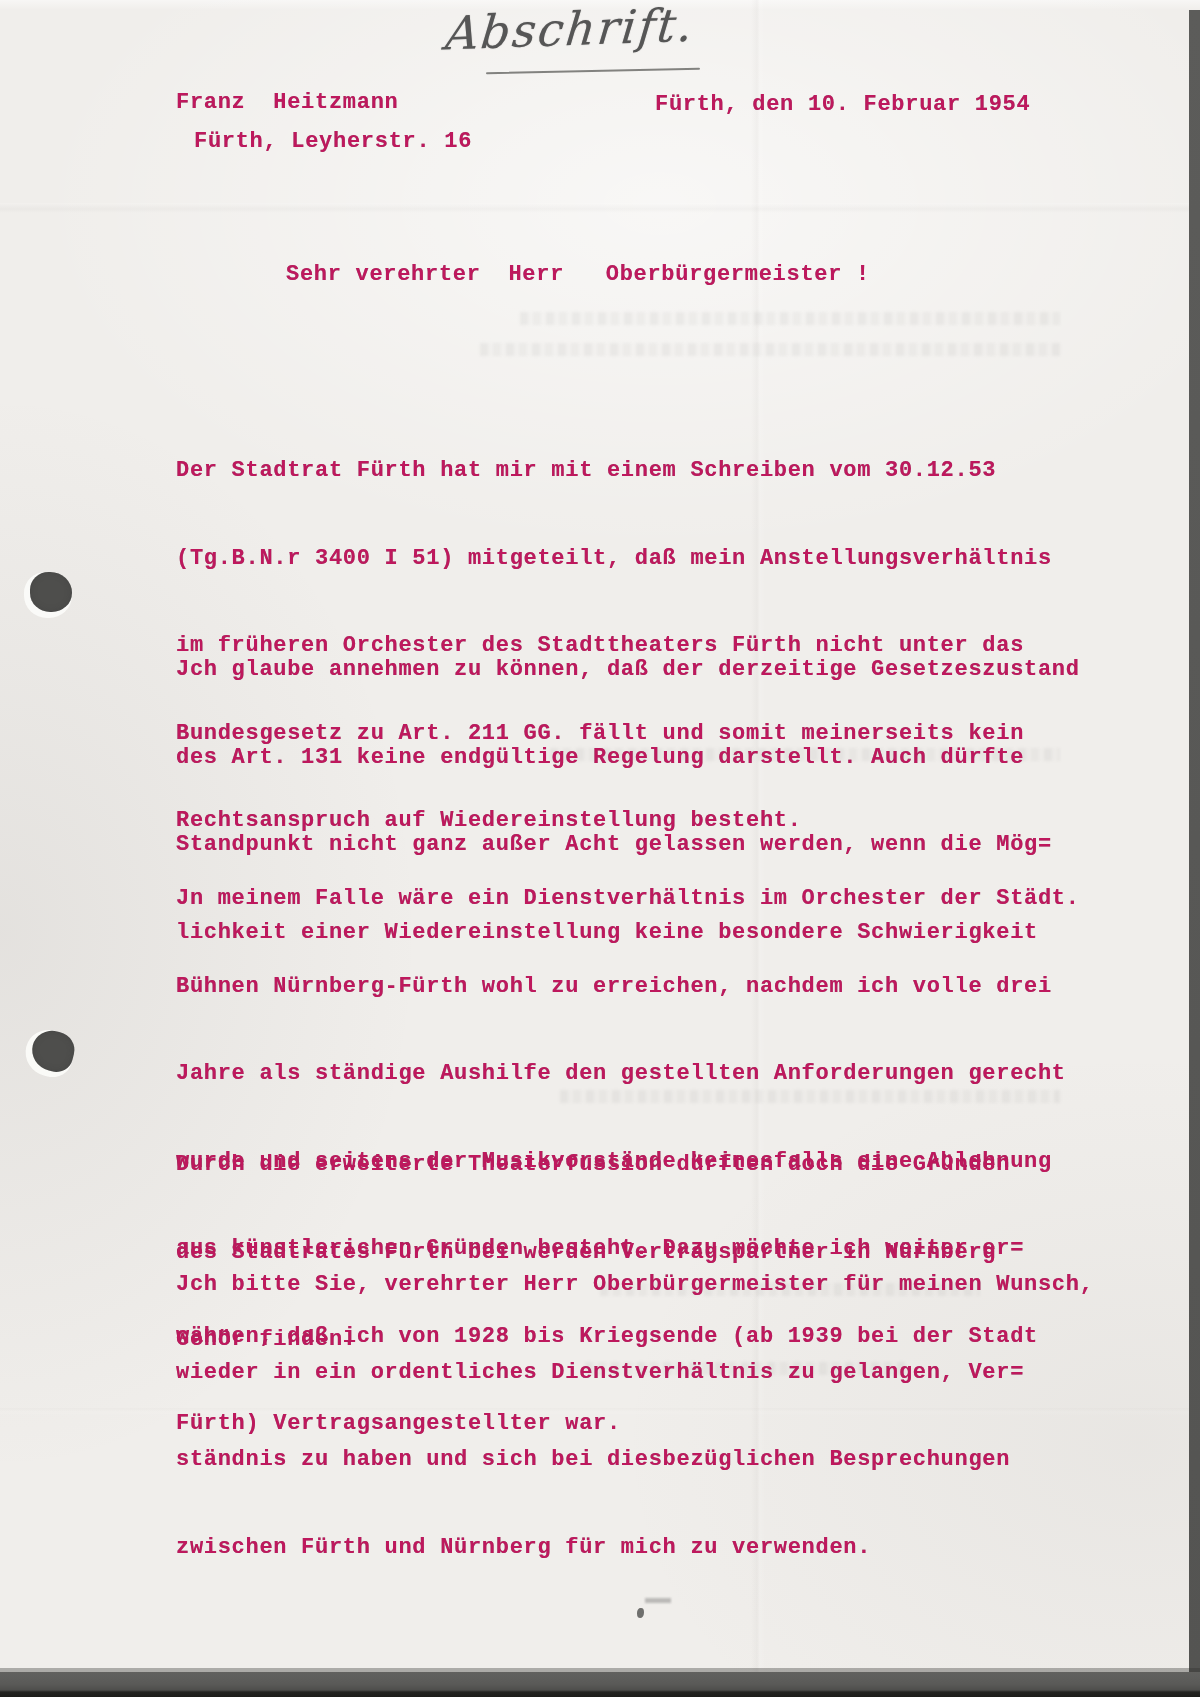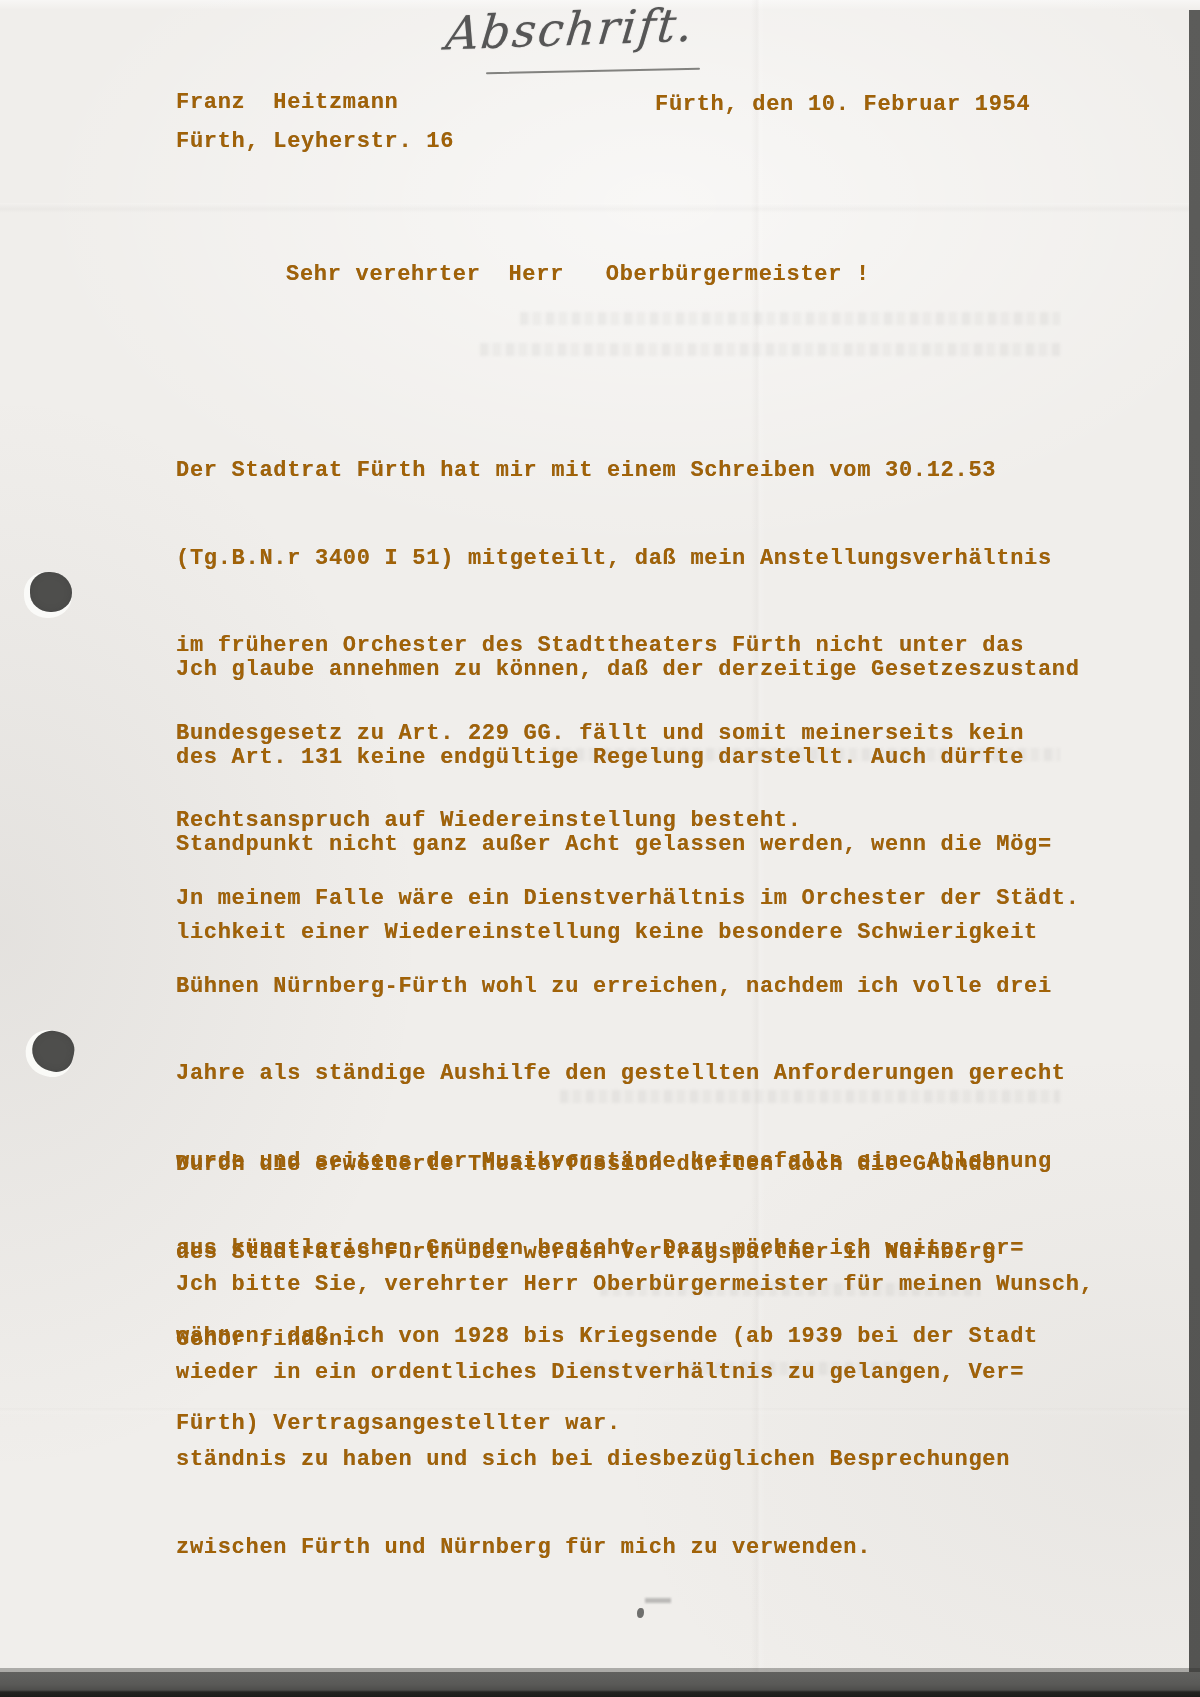--- a/index.html
+++ b/index.html
@@ -42,21 +42,21 @@
   }
   
   .hole{
     width:42px;height:40px;background:#4e4e4c;border-radius:46% 54% 50% 50%;
     box-shadow:-3px 3px 0 3px rgba(252,252,250,.9), 0 0 6px rgba(60,60,60,.4) inset;
   }
   .hole1{left:30px;top:572px;}
   .hole2{left:32px;top:1031px;transform:rotate(14deg);border-radius:52% 48% 44% 56%;}
   
   .tw{
-    font-size:22px;font-weight:bold;letter-spacing:.7px;color:#a16207;
+    font-size:22px;font-weight:bold;letter-spacing:.7px;color:#be185d;
     white-space:pre;text-shadow:0 0 .6px rgba(74,74,74,.55);
   }
   .para{position:absolute;left:176px;}
   .tline{height:37.5px;line-height:37.5px;}
   .single{line-height:30px;height:30px;}
   
   .handwriting{
     left:446px;top:2px;font-family:"DejaVu Serif",serif;font-style:italic;
     font-size:46px;color:#565656;transform:rotate(-2deg) skewX(-8deg);
     letter-spacing:2px;text-shadow:0 0 1px rgba(86,86,86,.5);
@@ -80,38 +80,38 @@
 
   <div class="abs paper-shade"></div>
   <div class="abs crease-v"></div>
   <div class="abs crease-h1"></div>
   <div class="abs crease-h2"></div>
 
   <div class="abs handwriting">Abschrift.</div>
   <div class="abs hand-underline"></div>
 
   <div class="abs tw single" style="left:176px;top:88px;">Franz  Heitzmann</div>
-  <div class="abs tw single" style="left:176px;top:127px;">Fürth, Leyherstr. 16</div>
+  <div class="abs tw single" style="left:194px;top:127px;">Fürth, Leyherstr. 16</div>
 
   <div class="abs tw single" style="left:655px;top:90px;">Fürth, den 10. Februar 1954</div>
 
   <div class="abs tw single" style="left:286px;top:260px;">Sehr verehrter  Herr   Oberbürgermeister !</div>
 
   <div class="abs smudge" style="left:520px;top:312px;width:540px;"></div>
   <div class="abs smudge" style="left:480px;top:343px;width:580px;"></div>
   <div class="abs smudge" style="left:550px;top:748px;width:510px;"></div>
   <div class="abs smudge" style="left:560px;top:1090px;width:500px;"></div>
   <div class="abs smudge" style="left:600px;top:1283px;width:380px;"></div>
   <div class="abs smudge" style="left:585px;top:1362px;width:320px;"></div>
 
   <div class="para tw" style="top:402px;">
     <div class="tline">Der Stadtrat Fürth hat mir mit einem Schreiben vom 30.12.53</div>
     <div class="tline">(Tg.B.N.r 3400 I 51) mitgeteilt, daß mein Anstellungsverhältnis</div>
     <div class="tline">im früheren Orchester des Stadttheaters Fürth nicht unter das</div>
-    <div class="tline">Bundesgesetz zu Art. 229 GG. fällt und somit meinerseits kein</div>
+    <div class="tline">Bundesgesetz zu Art. 211 GG. fällt und somit meinerseits kein</div>
     <div class="tline">Rechtsanspruch auf Wiedereinstellung besteht.</div>
   </div>
 
   <div class="para tw" style="top:601px;">
     <div class="tline">Jch glaube annehmen zu können, daß der derzeitige Gesetzeszustand</div>
     <div class="tline">des Art. 131 keine endgültige Regelung darstellt. Auch dürfte</div>
     <div class="tline">Standpunkt nicht ganz außer Acht gelassen werden, wenn die Mög=</div>
     <div class="tline">lichkeit einer Wiedereinstellung keine besondere Schwierigkeit</div>
   </div>
 

